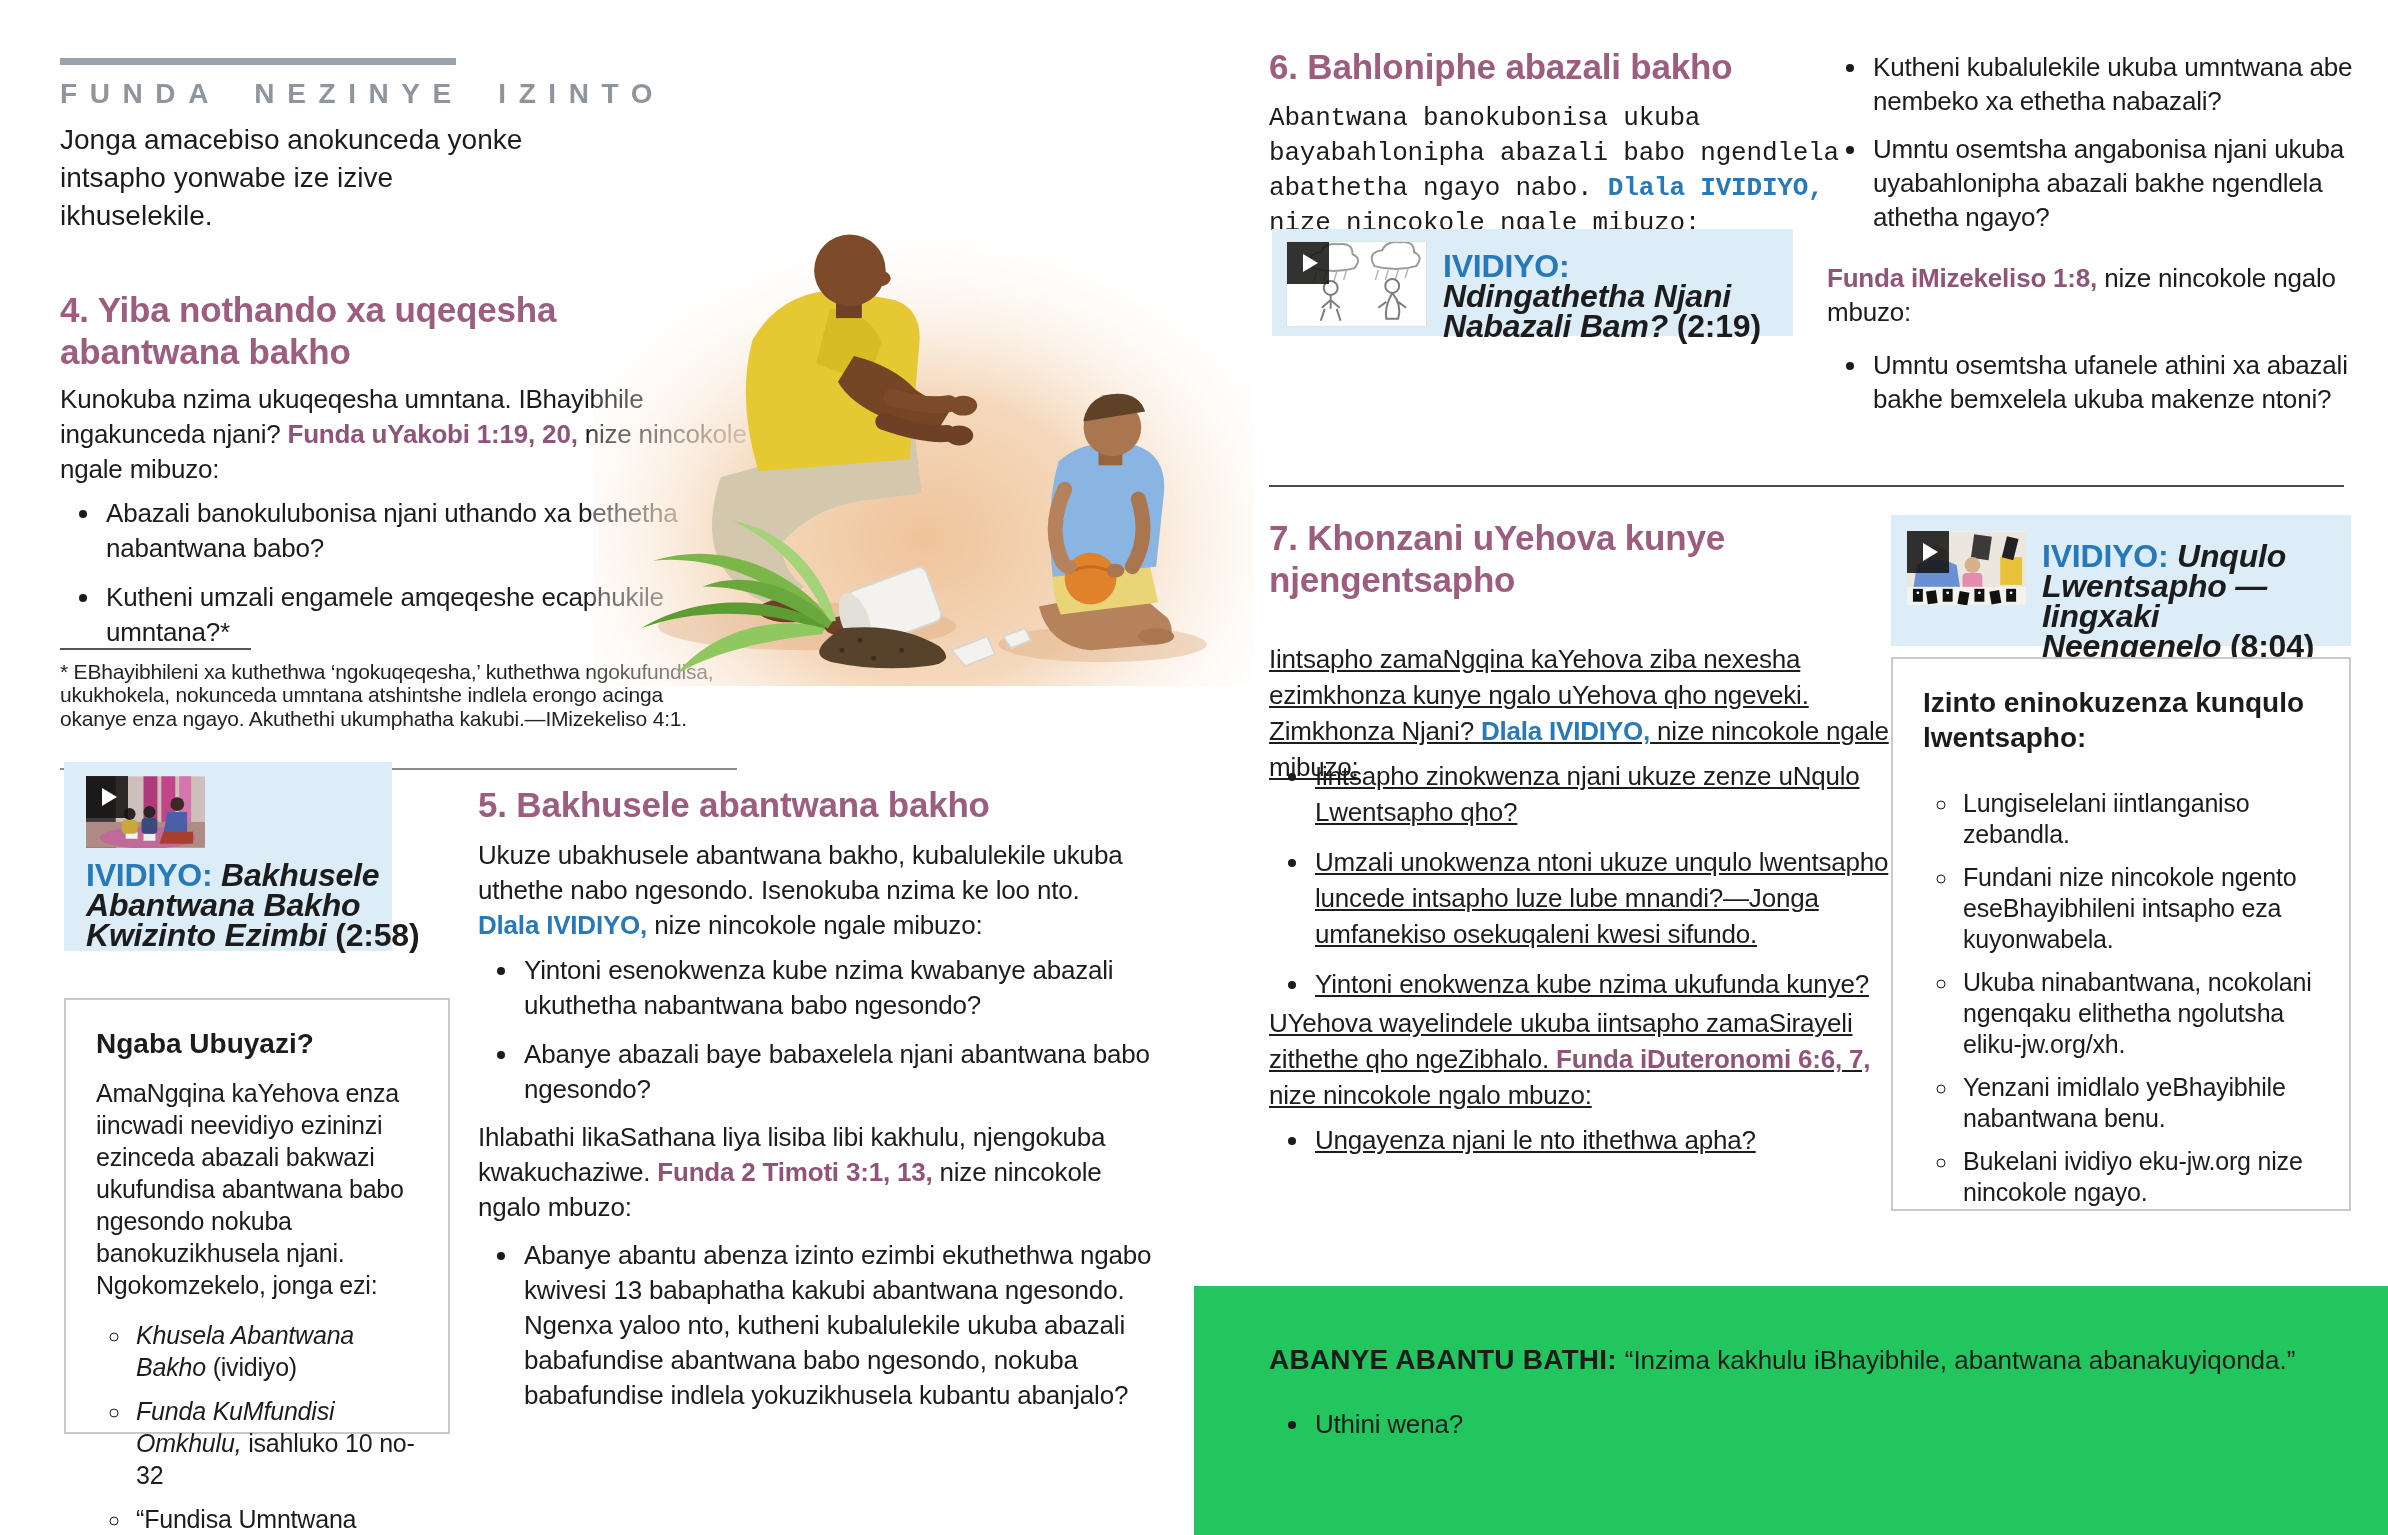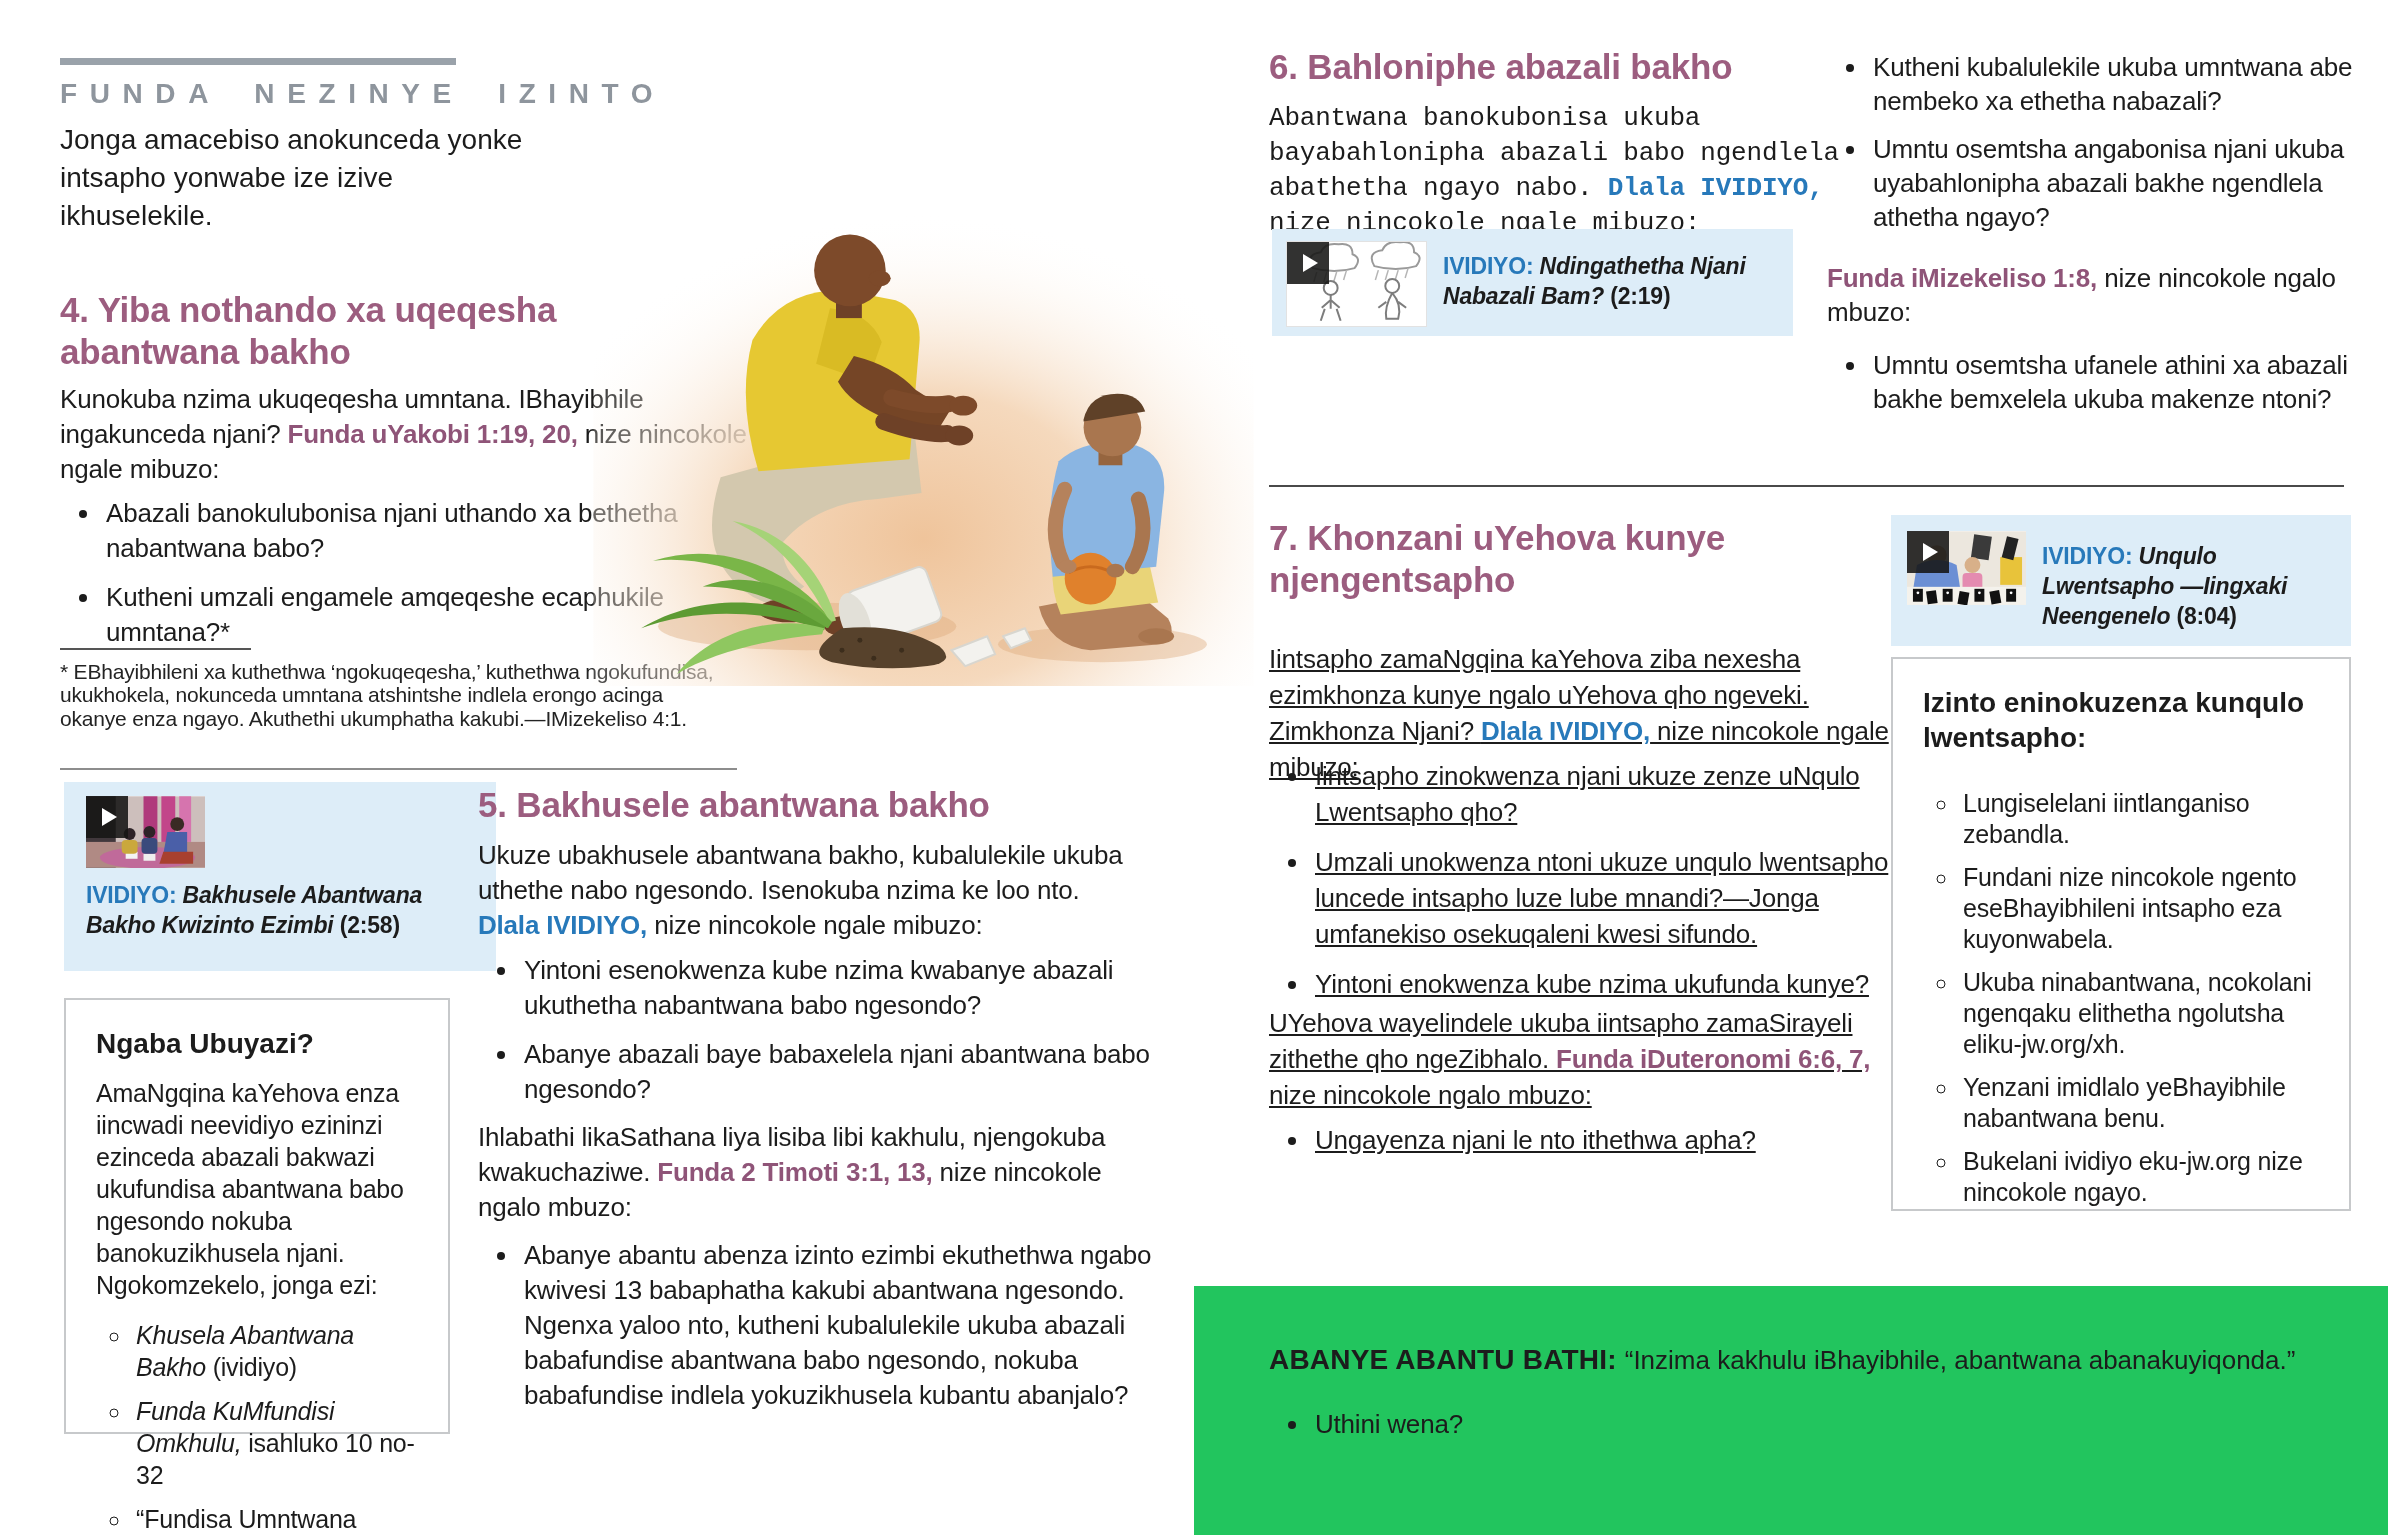--- a/index.html
+++ b/index.html
@@ -22,21 +22,21 @@
   .fnrule{background:#555;}
   .fn{font-size:21px;line-height:23.4px;color:#232323;letter-spacing:-0.2px;}
   .hr{background:#8d8d8d;}
   .vbox{background:#ddedf8;}
   .thumb{position:absolute;overflow:hidden;background:#fff;}
   .thumb svg{display:block;}
   .play{position:absolute;left:0;top:0;width:42px;height:42px;background:rgba(22,22,20,0.88);
         display:flex;align-items:center;justify-content:center;}
   .play::after{content:"";display:block;border-left:15px solid #fff;border-top:9px solid transparent;
         border-bottom:9px solid transparent;margin-left:4px;}
-  .cap{font-size:23px;line-height:30px;font-weight:bold;letter-spacing:-0.2px;}
+  .cap{font-size:32px;line-height:30px;font-weight:bold;letter-spacing:-0.2px;}
   .vlabel{color:#2779ba;font-weight:bold;}
   .vtitle{font-style:italic;font-weight:bold;}
   .vtime{font-weight:bold;}
   .slink{color:#8f5478;font-weight:bold;}
   .blink{color:#2779ba;font-weight:bold;}
   .it{font-style:italic;}
   .boxed{background:#ffffff;border:2px solid #c7c9cb;box-sizing:border-box;padding:26px 30px;}
   .box-title{font-size:28px;font-weight:bold;line-height:35px;}
   .box-text{font-size:25px;line-height:32px;letter-spacing:-0.2px;}
   .graypanel{background:#22c55e;}
@@ -56,21 +56,21 @@
   <div class="abs body-text" style="left:60px;top:382px;width:702px;"><span>Kunokuba nzima ukuqeqesha umntana. IBhayibhile ingakunceda njani? </span><span class="slink">Funda uYakobi 1:19, 20,</span><span> nize nincokole ngale mibuzo:</span></div>
   <ul class="abs dots body-text" style="left:60px;top:496px;width:633px;">
     <li>Abazali banokulubonisa njani uthando xa bethetha nabantwana babo?</li>
     <li>Kutheni umzali engamele amqeqeshe ecaphukile umntana?*</li>
   </ul>
   <div class="abs fnrule" style="left:60px;top:648px;width:191px;height:2px;"></div>
   <div class="abs fn" style="left:60px;top:660px;width:671px;">* EBhayibhileni xa kuthethwa ‘ngokuqeqesha,’ kuthethwa ngokufundisa, ukukhokela, nokunceda umntana atshintshe indlela erongo acinga okanye enza ngayo. Akuthethi ukumphatha kakubi.—IMizekeliso 4:1.</div>
 
   <div class="abs hr" style="left:60px;top:768px;width:677px;height:2px;"></div>
 
-  <div class="abs vbox" style="left:64px;top:782px;width:432px;height:189px;">
+  <div class="abs vbox" style="left:64px;top:762px;width:328px;height:189px;">
     <div class="thumb" style="left:22px;top:14px;width:119px;height:72px;">
       <svg width="119" height="72" viewBox="0 0 120 72">
         <rect width="120" height="72" fill="#cdbfbc"></rect>
         <rect x="0" y="0" width="30" height="72" fill="#41383c"></rect>
         <rect x="58" y="0" width="14" height="46" fill="#b03a7c"></rect>
         <rect x="76" y="0" width="14" height="46" fill="#c2458a"></rect>
         <rect x="94" y="0" width="12" height="46" fill="#d674ae"></rect>
         <rect x="0" y="46" width="120" height="26" fill="#b08a84"></rect>
         <ellipse cx="62" cy="62" rx="48" ry="11" fill="#c06a9a"></ellipse>
         <rect x="40" y="56" width="12" height="7" fill="#f4f4f4"></rect>

